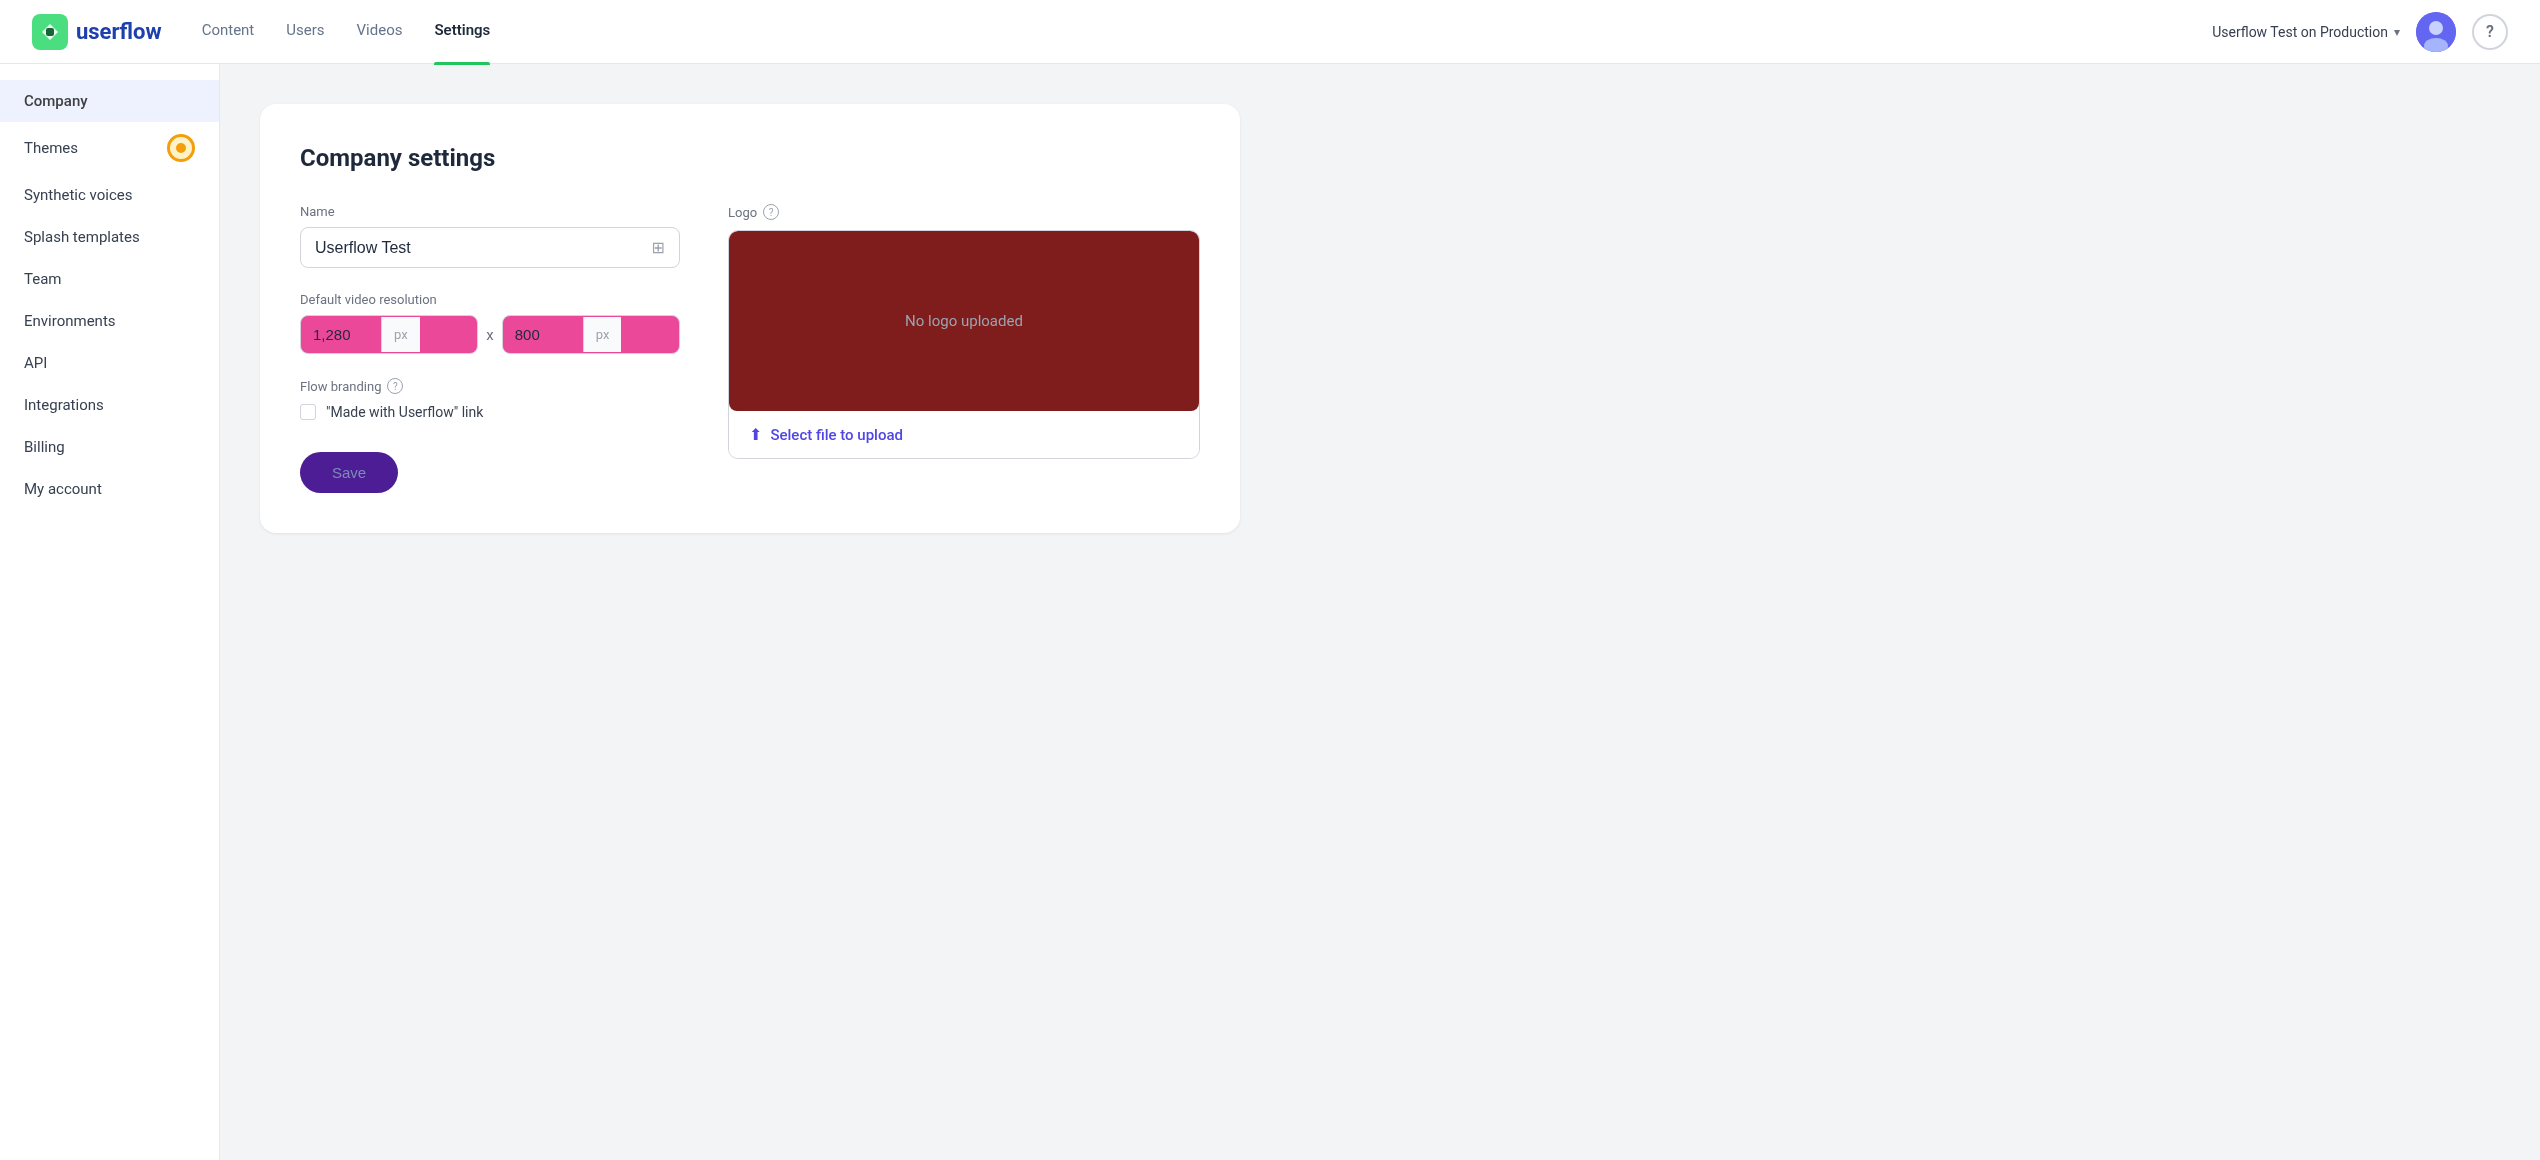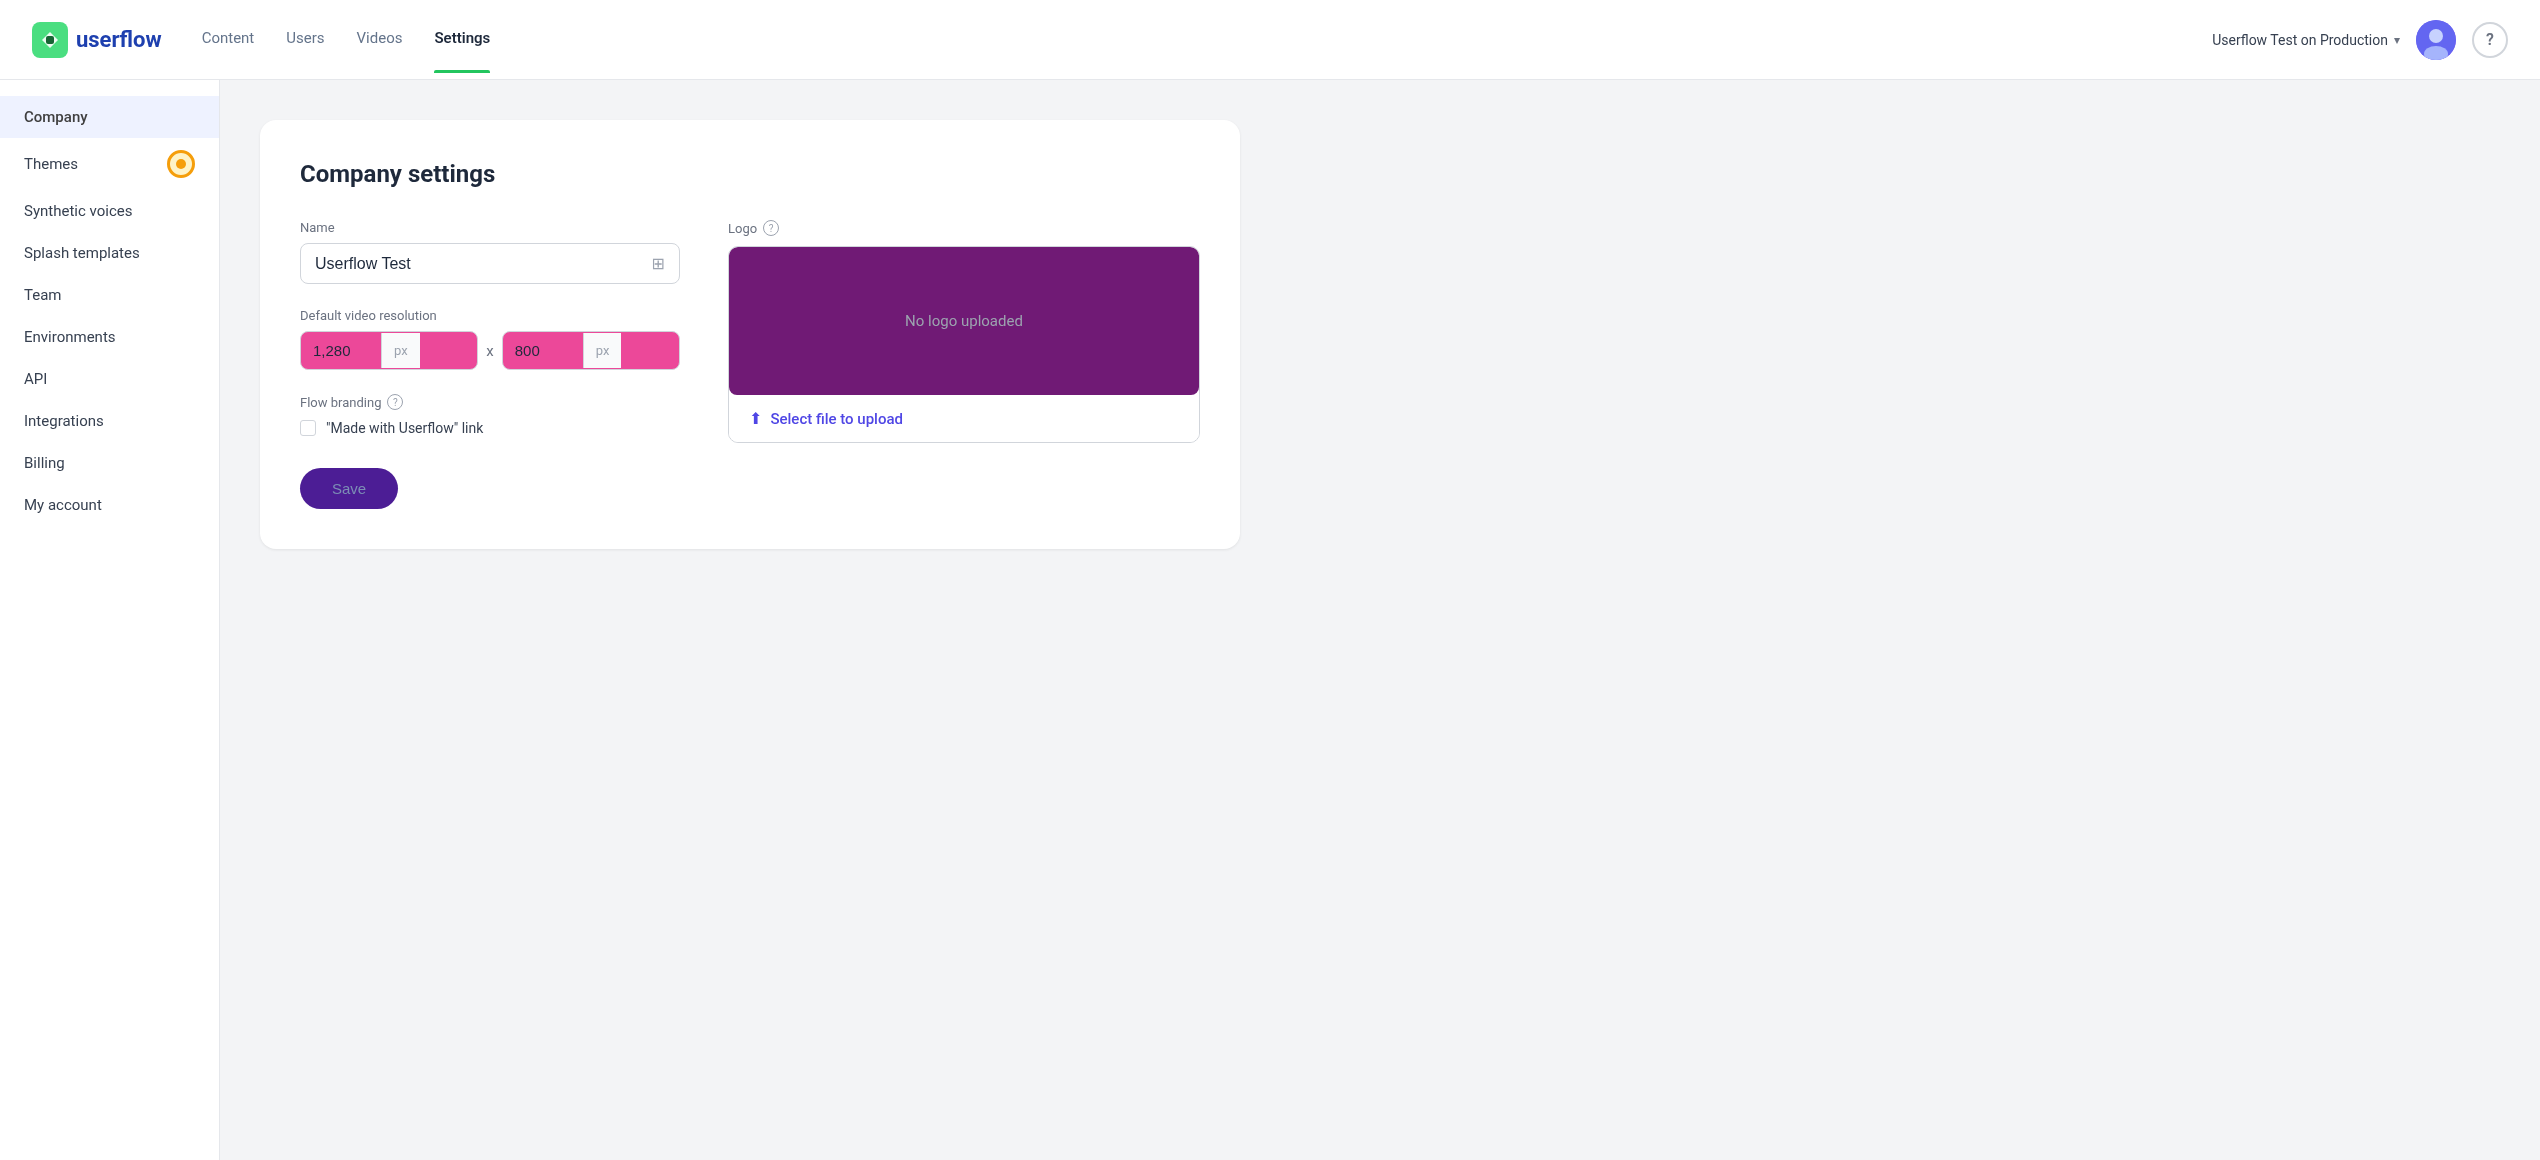--- a/index.html
+++ b/index.html
@@ -6,21 +6,21 @@
     body {
       font-family: -apple-system, BlinkMacSystemFont, 'Segoe UI', Roboto, sans-serif;
       background: #f3f4f6;
       min-height: 100vh;
       color: #1e293b;
     }
 
     
     .topnav {
       background: #fff;
-      height: 80px;
+      height: 64px;
       display: flex;
       align-items: center;
       padding: 0 32px;
       border-bottom: 1px solid #e5e7eb;
       position: relative;
       z-index: 10;
     }
     .topnav-logo {
       display: flex;
       align-items: center;
@@ -322,23 +322,23 @@
     
     .logo-label {
       font-size: 13px;
       color: #6b7280;
       margin-bottom: 10px;
       display: flex;
       align-items: center;
       gap: 6px;
     }
     .logo-upload-area {
-      background: #701a75;
+      background: #7f1d1d;
       border-radius: 8px;
-      height: 148px;
+      height: 180px;
       display: flex;
       align-items: center;
       justify-content: center;
       color: #9ca3af;
       font-size: 15px;
       margin-bottom: 0;
     }
     .logo-upload-box {
       border: 1px solid #d1d5db;
       border-radius: 10px;

